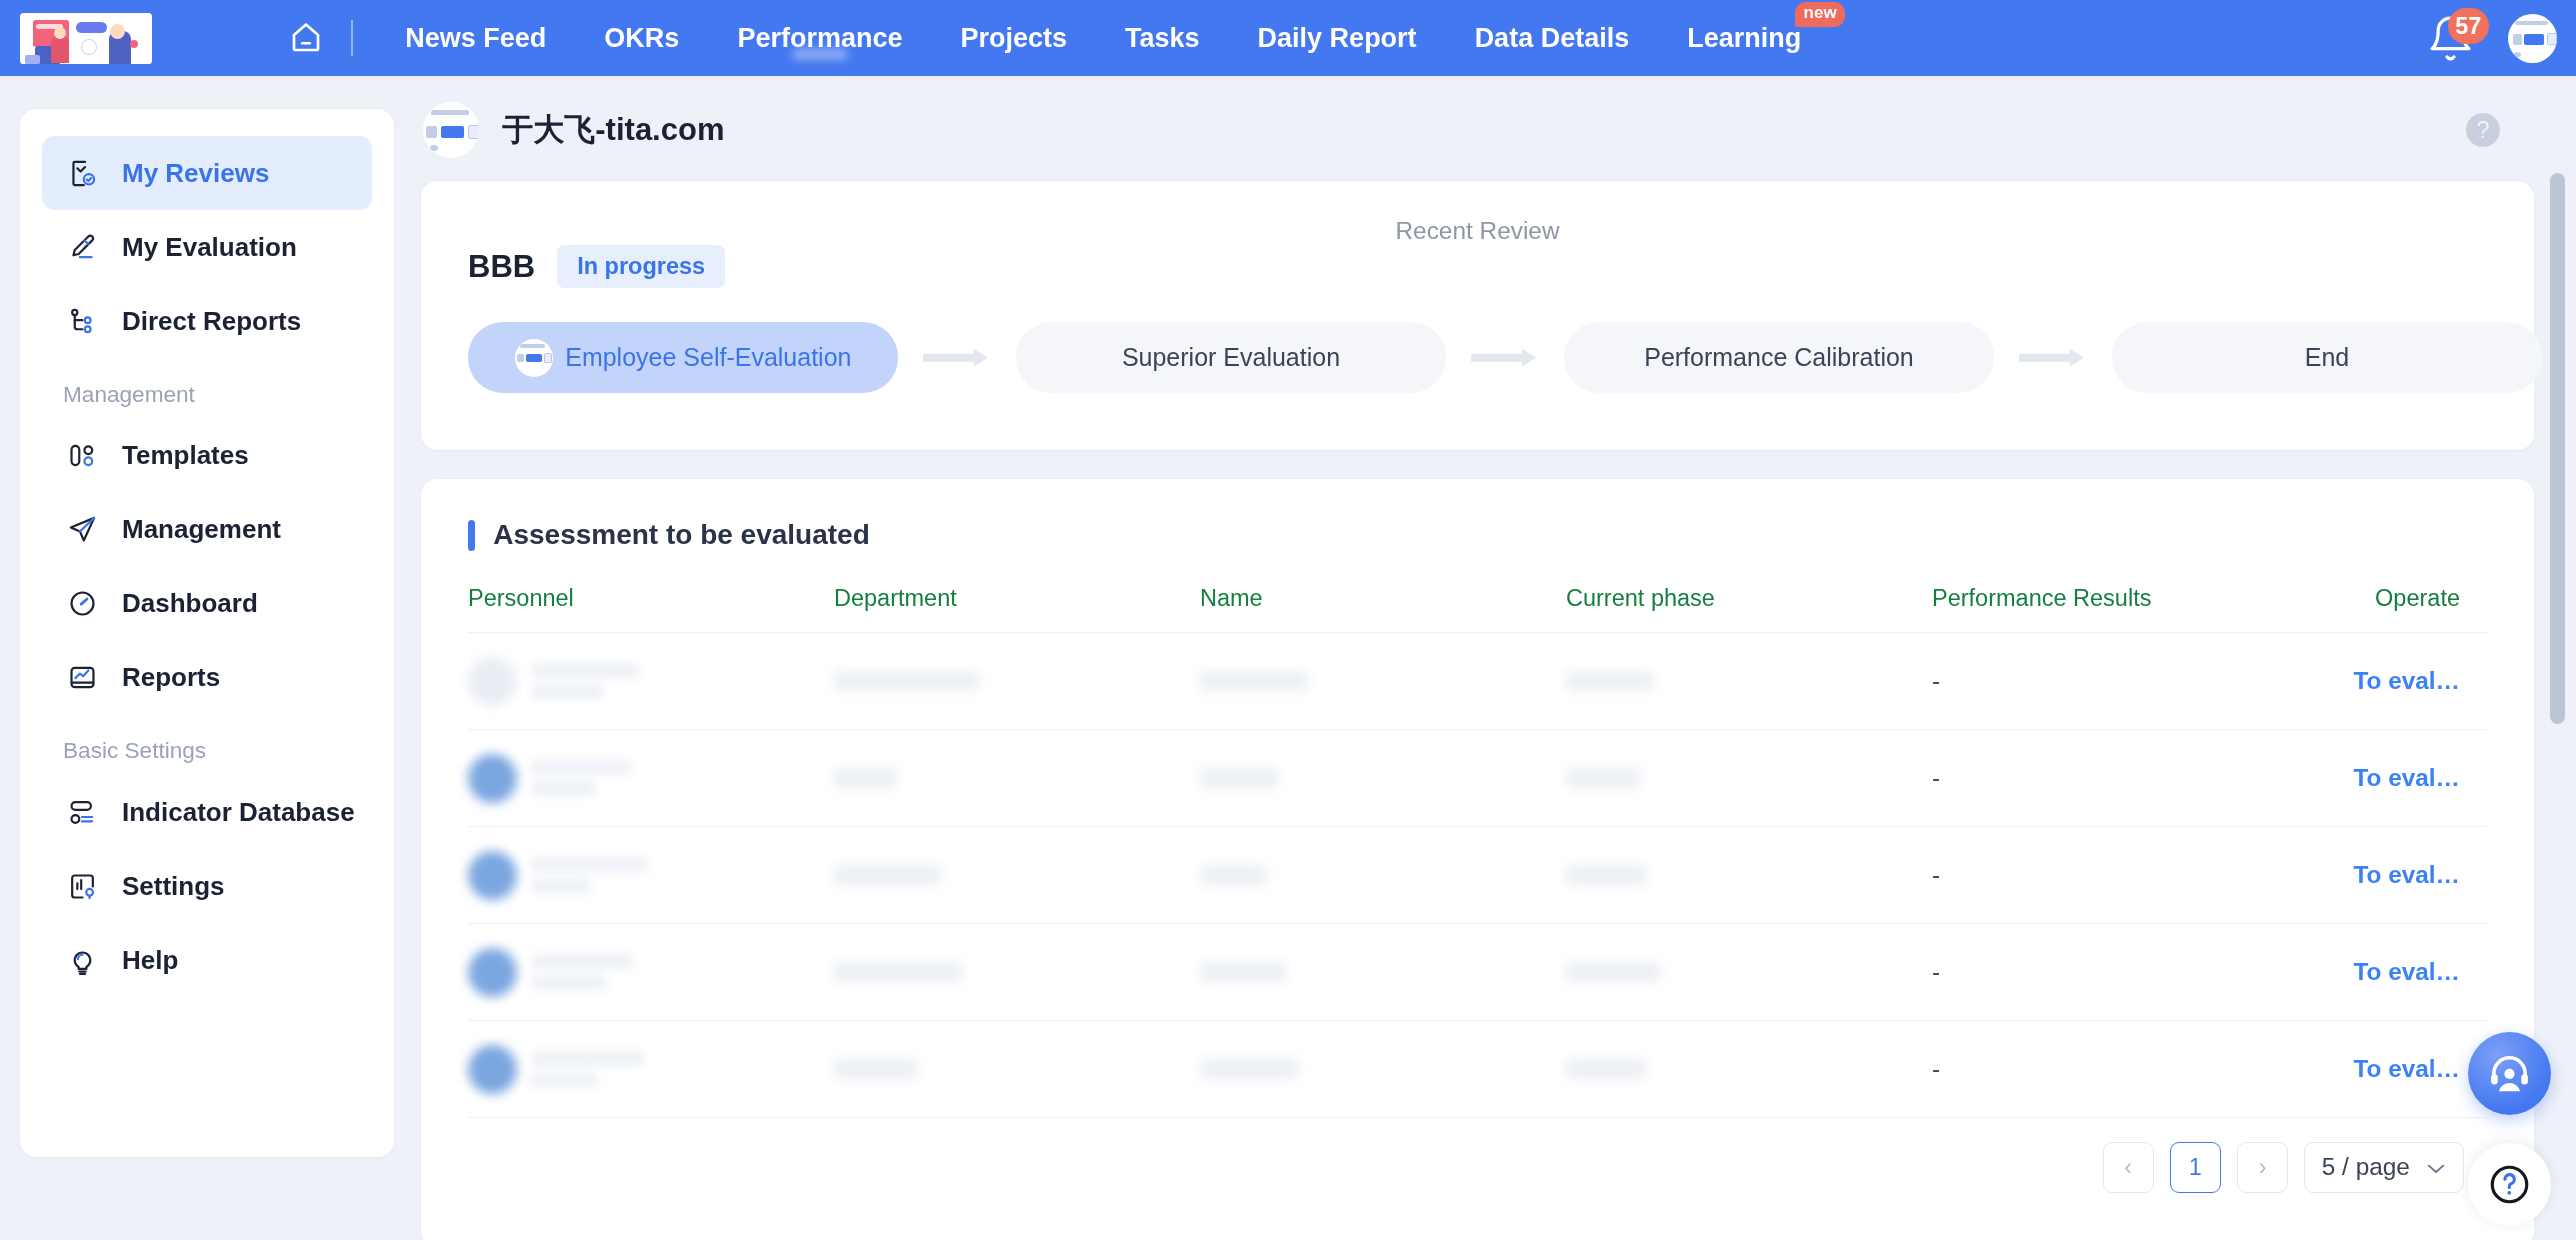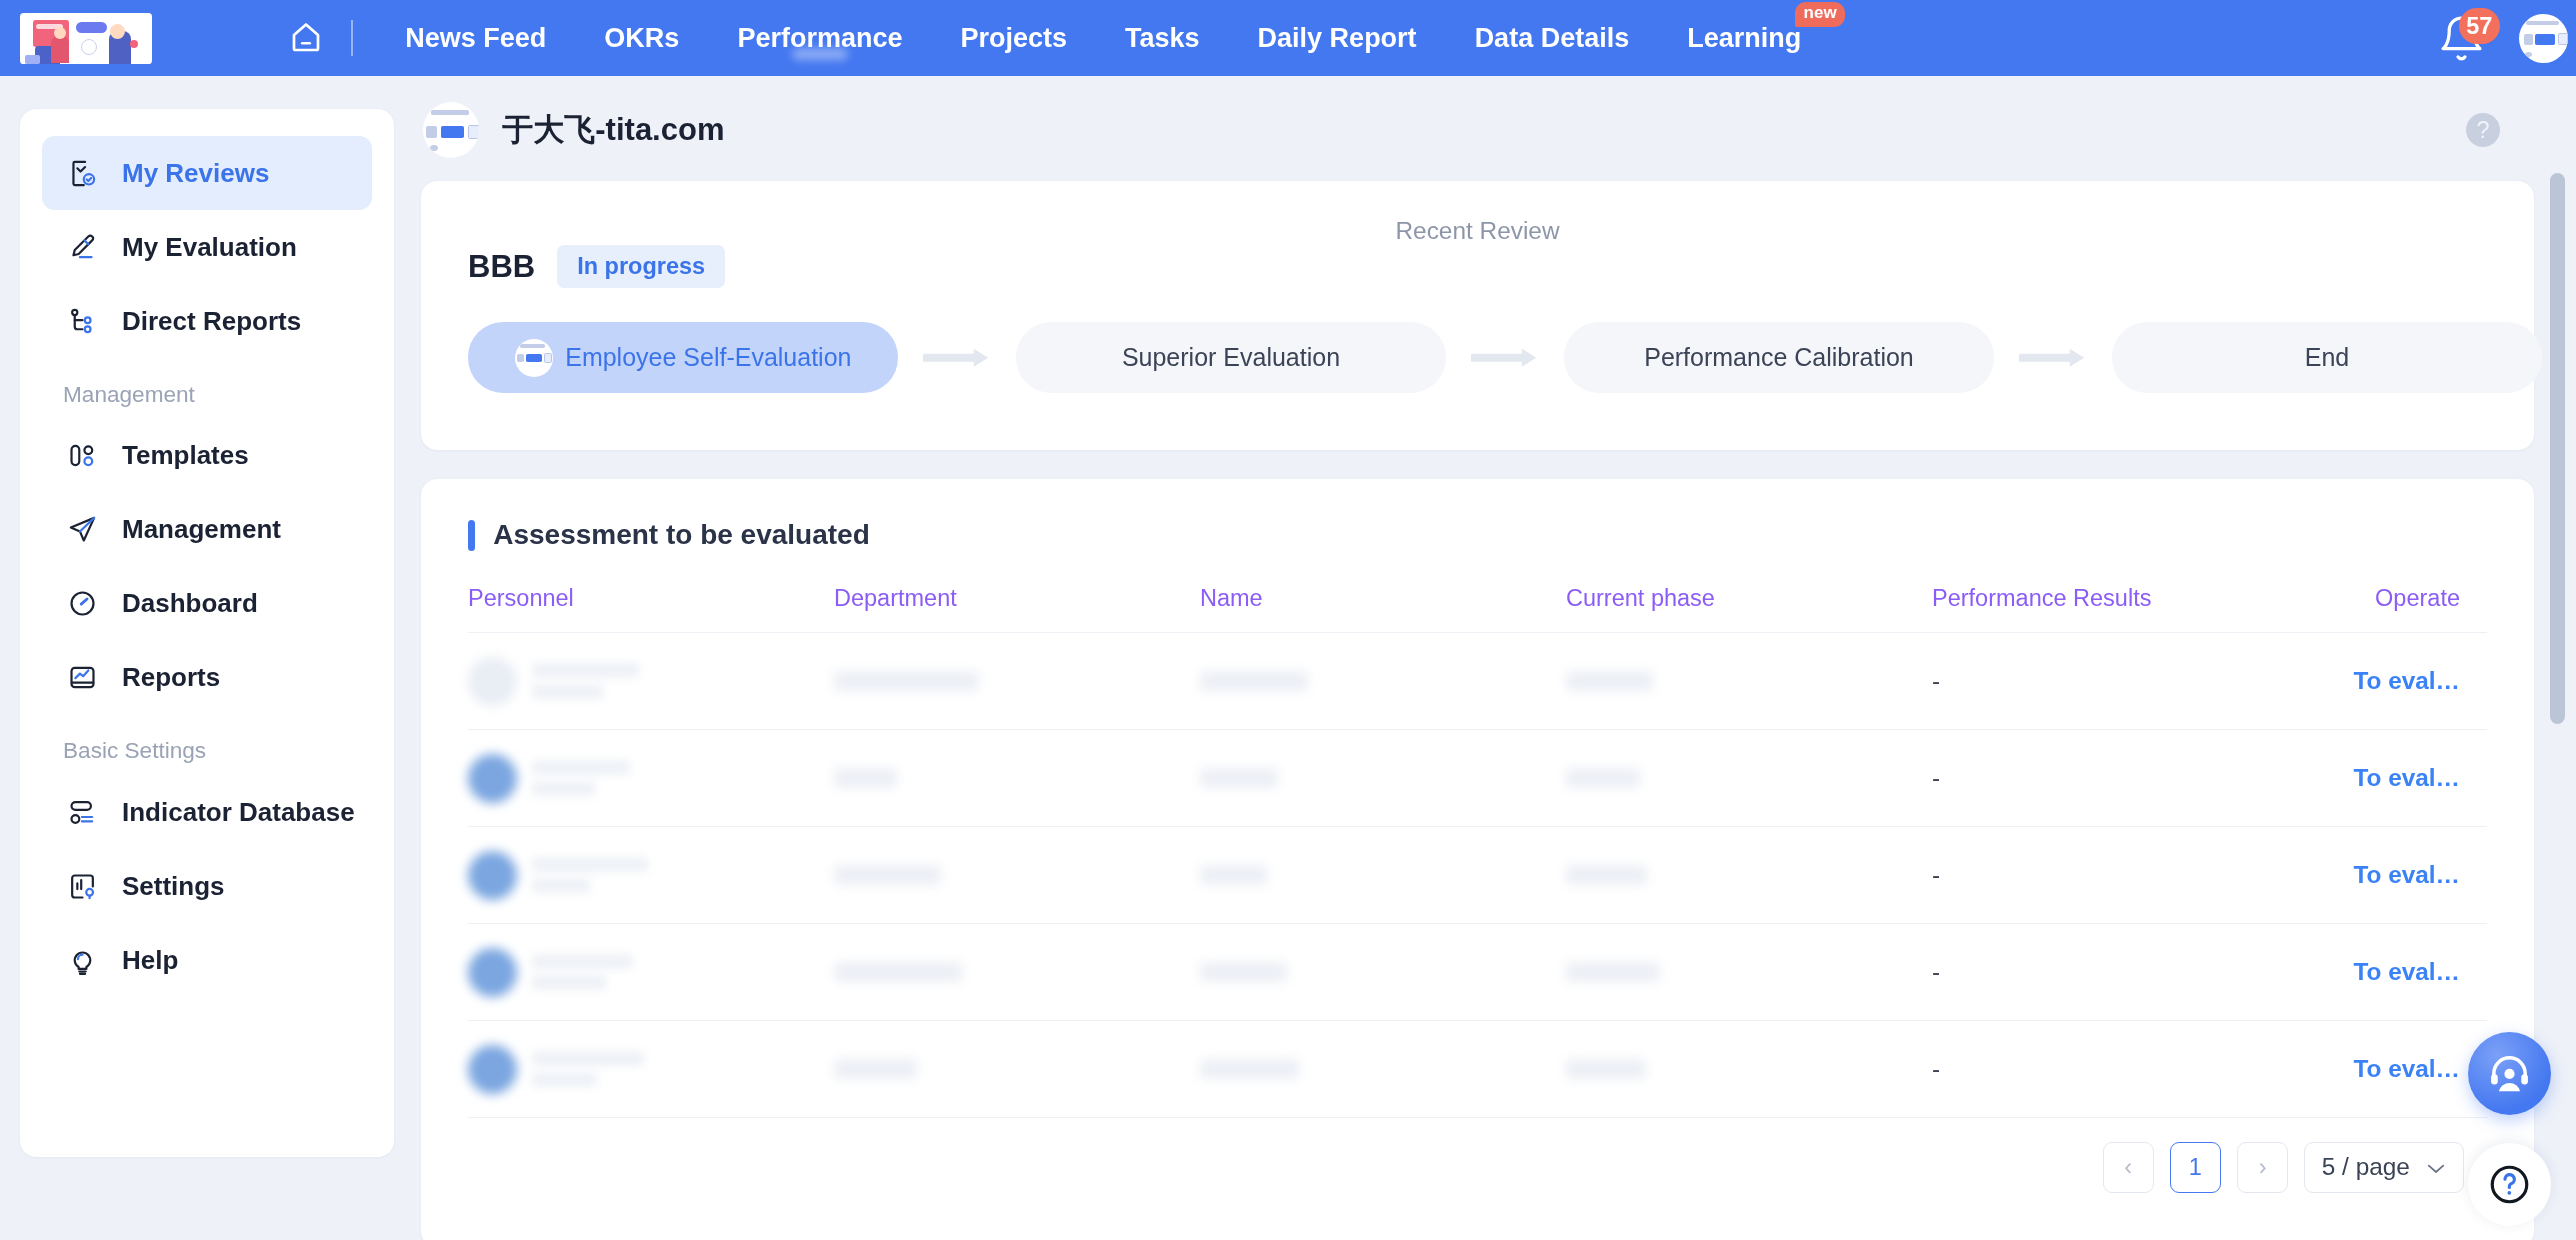--- a/index.html
+++ b/index.html
@@ -58,21 +58,21 @@
     bottom: 16.3px; width: 56px; height: 11.8px; border-radius: 6.3px;
     background: rgba(255,255,255,.38);
     filter: blur(4.5px);
   }
   .nav-badge-new {
     position: absolute; top: 1.8px; right: -14.5px;
     background: #ef6b5c; color: #fff; font-size: 17px; font-weight: bold;
     padding: 1.8px 8.1px 3.6px; border-radius: 11px 11px 11px 1.8px;
     line-height: 1.1; height: 25px;
   }
-  .nav-right { margin-left: auto; display: flex; align-items: center; padding-right: 8px; }
+  .nav-right { margin-left: auto; display: flex; align-items: center; padding-right: 19px; }
   .bell-wrap { position: relative; width: 49px; height: 49px; cursor: pointer; }
   .bell-badge {
     position: absolute; top: -5.4px; left: 22px;
     min-width: 38px; height: 36px; padding: 0 7.2px;
     background: #f2705c; color: #fff;
     border-radius: 18px; font-size: 23.5px; font-weight: bold;
     display: flex; align-items: center; justify-content: center;
   }
   .nav-avatar {
     width: 49px; height: 49px; border-radius: 50%;
@@ -178,21 +178,21 @@
   .arrow { width: 118px; display: flex; align-items: center; justify-content: center; flex: none; }
 
   
   .card-assess { margin-top: 29px; height: 768px; padding: 40px 47px 0 47px; }
   .sec-title { display: flex; align-items: center; }
   .sec-bar { width: 7.2px; height: 31px; border-radius: 3.6px; background: #4478f0; }
   .sec-text { margin-left: 18px; font-size: 28px; font-weight: bold; color: #2b3348; }
 
   table.tbl { width: 100%; border-collapse: collapse; margin-top: 34px; table-layout: fixed; }
   table.tbl th {
-    text-align: left; font-size: 23.5px; font-weight: normal; color: #8b5cf6;
+    text-align: left; font-size: 23.5px; font-weight: normal; color: #15803d;
     padding: 0 0 20px 0; border-bottom: 1.8px solid #edf0f5;
   }
   table.tbl th.c-op, table.tbl td.c-op { text-align: right; padding-right: 27px; }
   table.tbl td {
     height: 97px; border-bottom: 1.8px solid #edf0f5;
     font-size: 24.4px; color: #3b4356; vertical-align: middle;
   }
   .col1 { width: 366px; } .col2 { width: 366px; } .col3 { width: 366px; }
   .col4 { width: 366px; } .col5 { width: 253px; } .col6 { width: 302px; }
 

